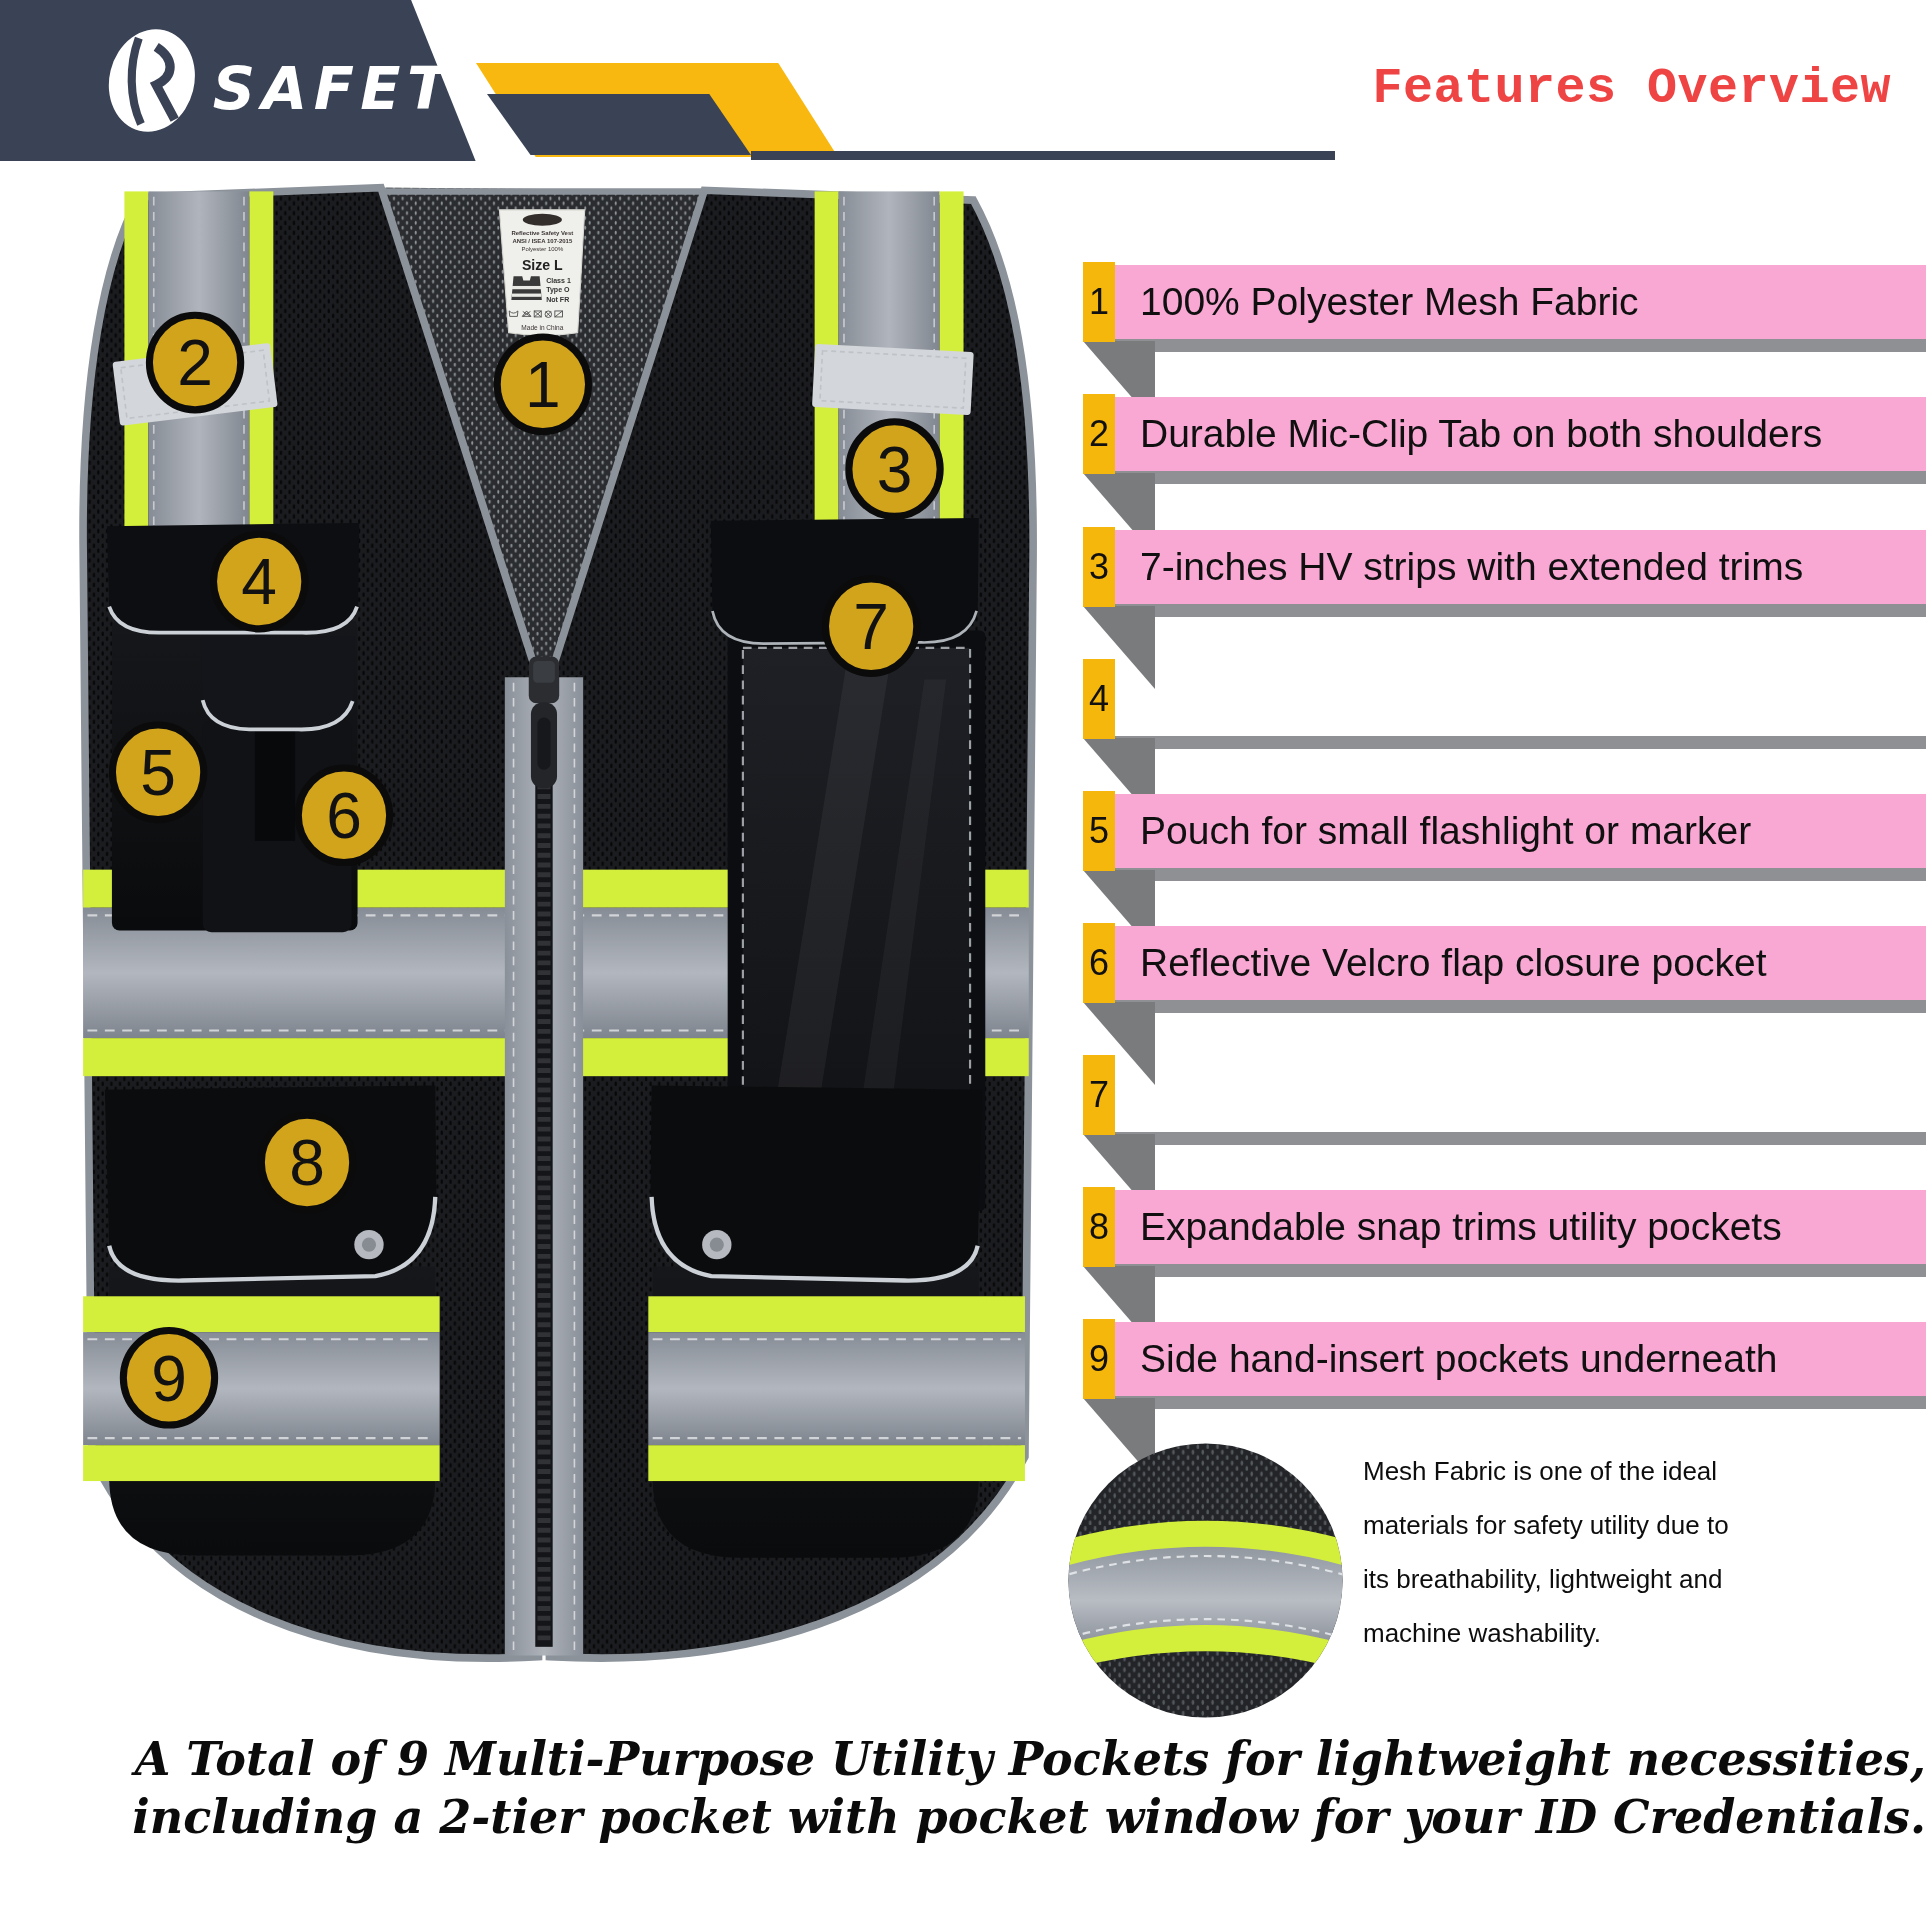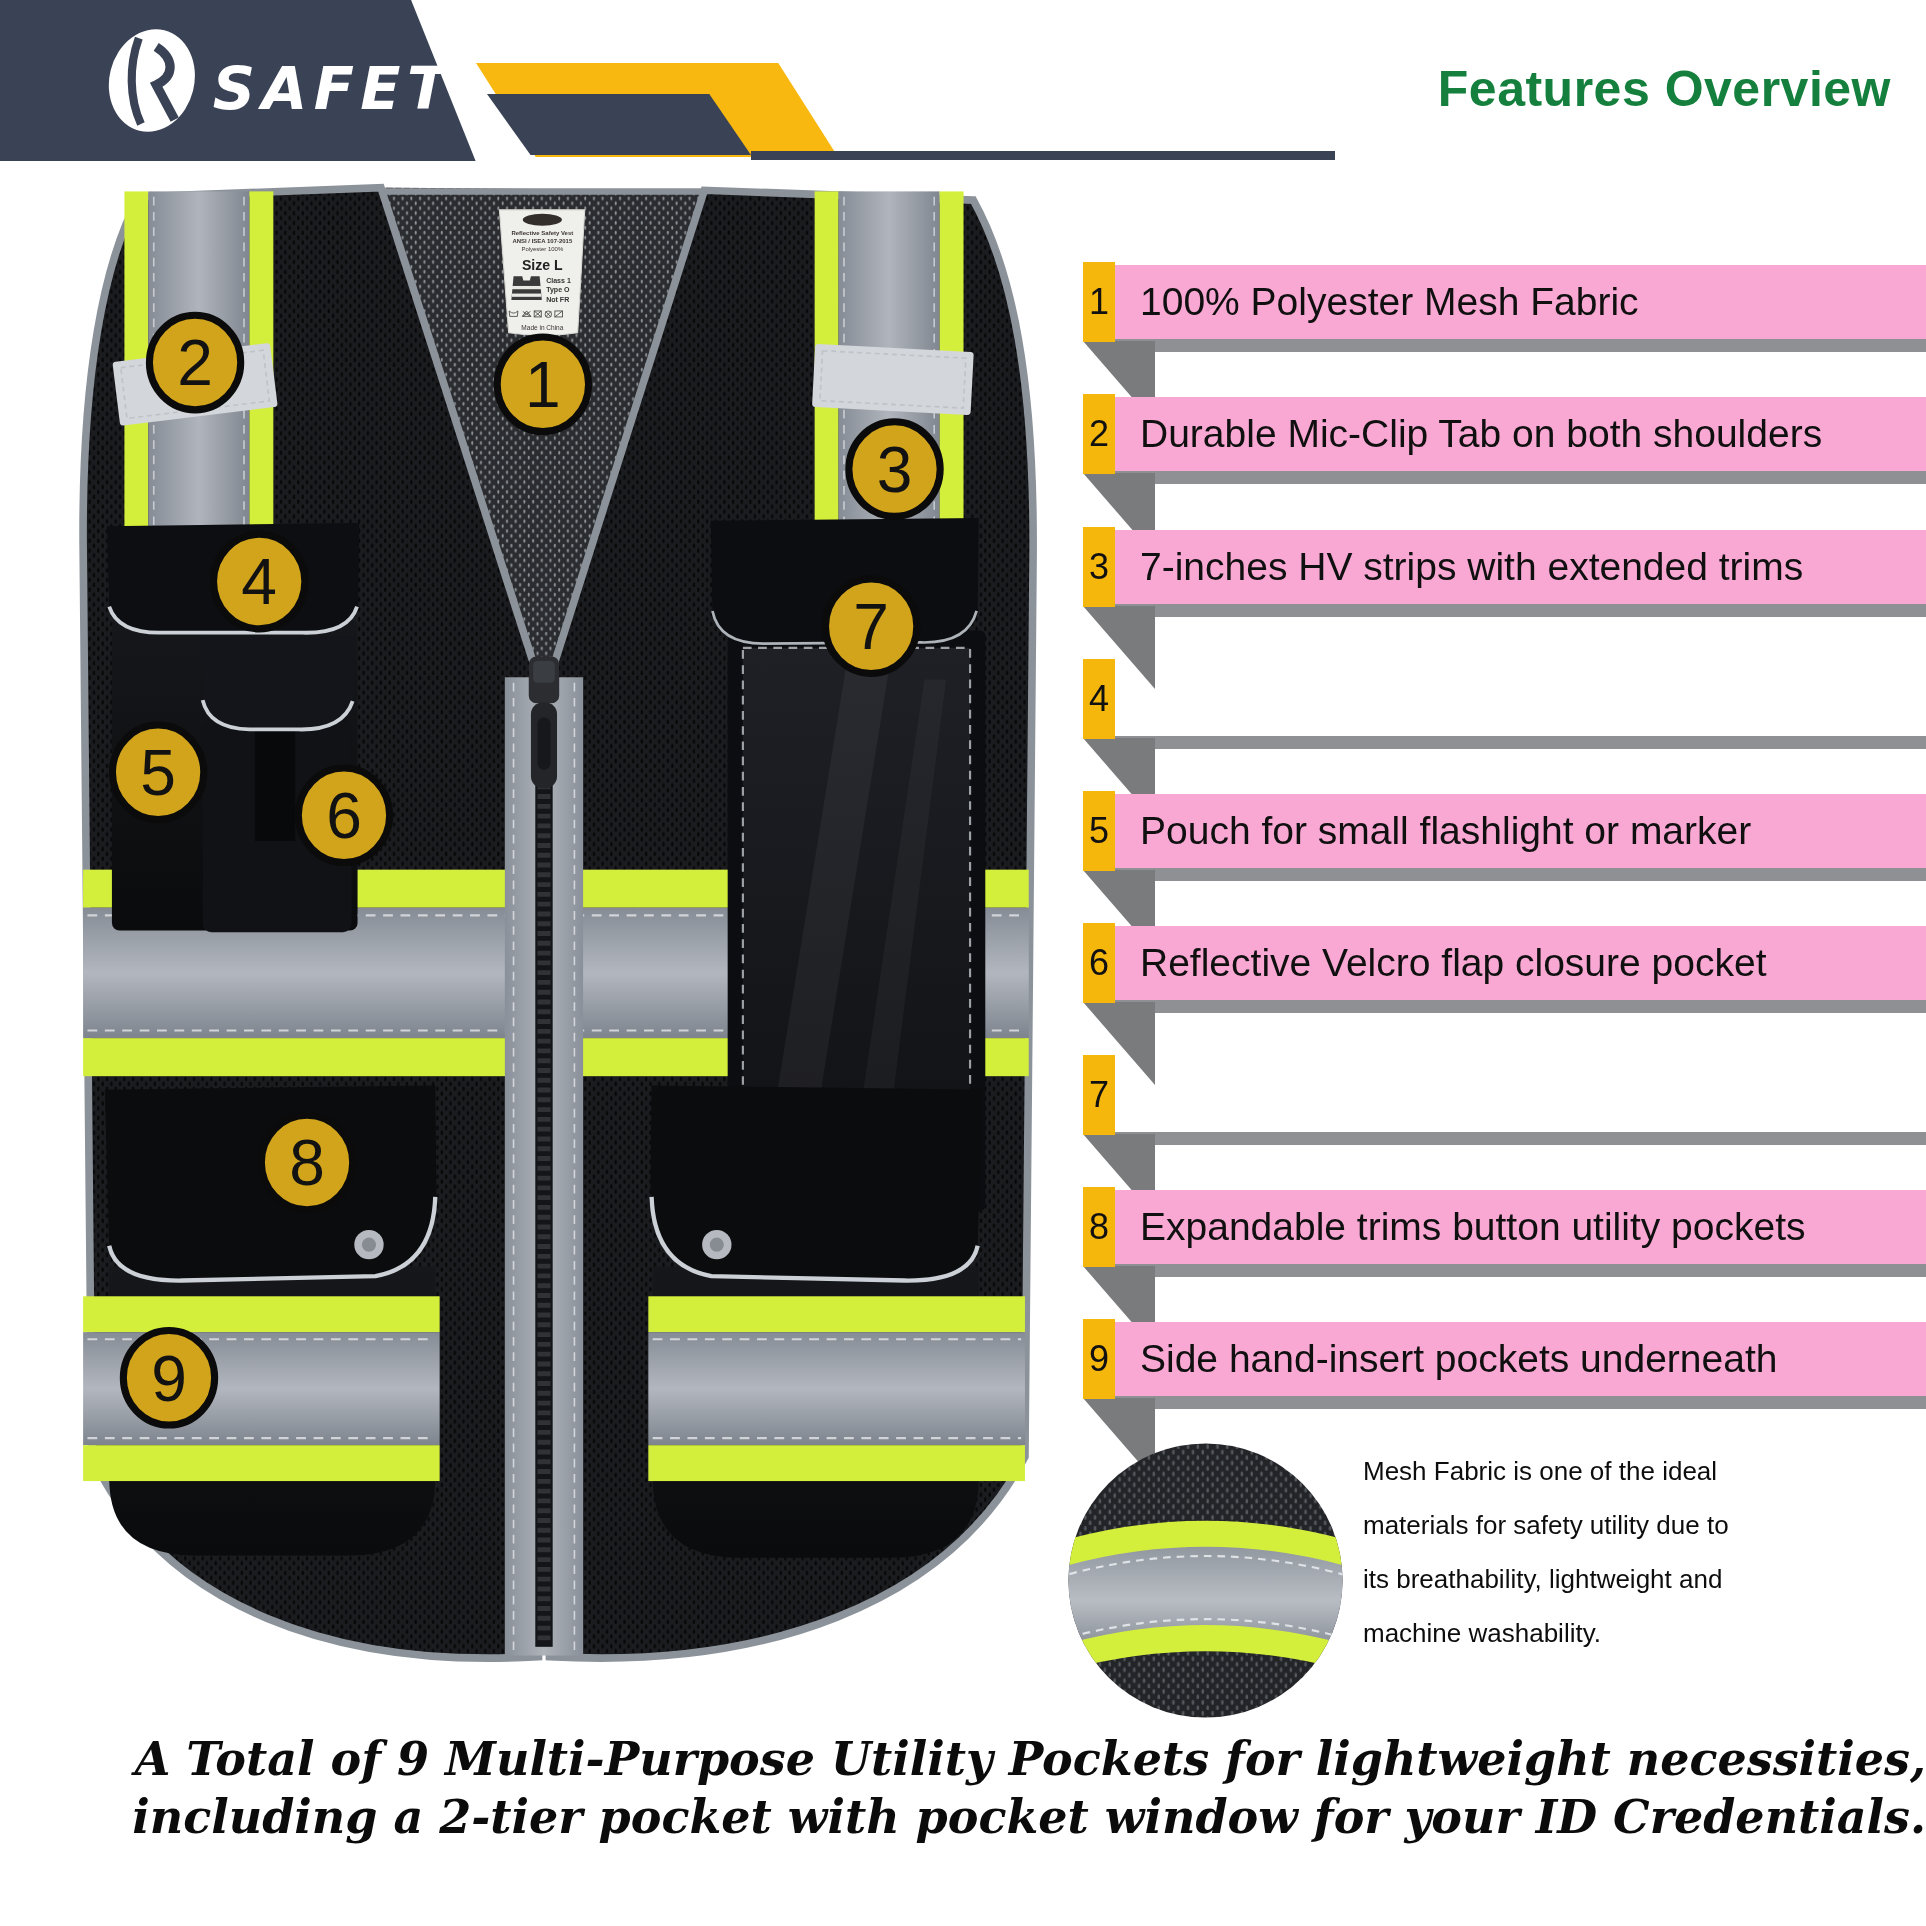--- a/index.html
+++ b/index.html
@@ -9,22 +9,22 @@
 
   
   .banner{position:absolute;left:0;top:0;width:478px;height:161px;background:#3a4356;
           clip-path:polygon(0 0,86% 0,99.5% 100%,0 100%)}
   .logo-svg{position:absolute;left:92px;top:26px}
   .ribbon-yellow{position:absolute;left:476px;top:63px;width:362px;height:94px;background:#f8b80f;
           clip-path:polygon(0 0,83.5% 0,100% 100%,16.5% 100%)}
   .ribbon-navy{position:absolute;left:487px;top:94px;width:264px;height:61px;background:#3a4356;
           clip-path:polygon(0 0,84.2% 0,100% 100%,16.5% 100%)}
   .header-bar{position:absolute;left:751px;top:151px;width:584px;height:8.7px;background:#3a4356}
-  .page-title{position:absolute;right:35px;top:60px;font-family:Liberation Sans, sans-serif;
-          font-weight:bold;font-size:50px;color:#15803d;letter-spacing:0.5px}
+  .page-title{position:absolute;right:35px;top:60px;font-family:Liberation Mono, monospace;
+          font-weight:bold;font-size:50px;color:#ef4444;letter-spacing:0.5px}
 
   
   .featrow{position:absolute;left:0;width:1926px;height:163px}
   .feat-bar{position:absolute;left:1115px;top:0;width:811px;height:74px;background:#f9a8d4;
             display:flex;align-items:center;padding-left:25px;box-sizing:border-box;
             font-size:39px;color:#101010;white-space:nowrap}
   .feat-shadow{position:absolute;left:1094px;top:74px;width:832px;height:13px;background:#8f9093}
   .feat-fold{position:absolute;left:1083px;top:76px;width:72px;height:83px;background:#7a7b7d;
             clip-path:polygon(0 0,100% 0,100% 100%)}
   .feat-tab{position:absolute;left:1083px;top:-3.3px;width:32px;height:80px;background:#f6b70d;
@@ -286,21 +286,21 @@
   <div class="feat-tab">6</div>
 </div>
 <div class="featrow" style="top:1058px">
   <div class="feat-shadow"></div>
   <div class="feat-fold"></div>
   <div class="feat-tab">7</div>
 </div>
 <div class="featrow" style="top:1190px">
   <div class="feat-shadow"></div>
   <div class="feat-fold"></div>
-  <div class="feat-bar">Expandable trims button utility pockets</div>
+  <div class="feat-bar">Expandable snap trims utility pockets</div>
   <div class="feat-tab">8</div>
 </div>
 <div class="featrow" style="top:1322px">
   <div class="feat-shadow"></div>
   <div class="feat-fold"></div>
   <div class="feat-bar">Side hand-insert pockets underneath</div>
   <div class="feat-tab">9</div>
 </div>
 
 <svg class="abs" style="left:1063px;top:1438px" width="285" height="285" viewBox="0 0 524 524">

